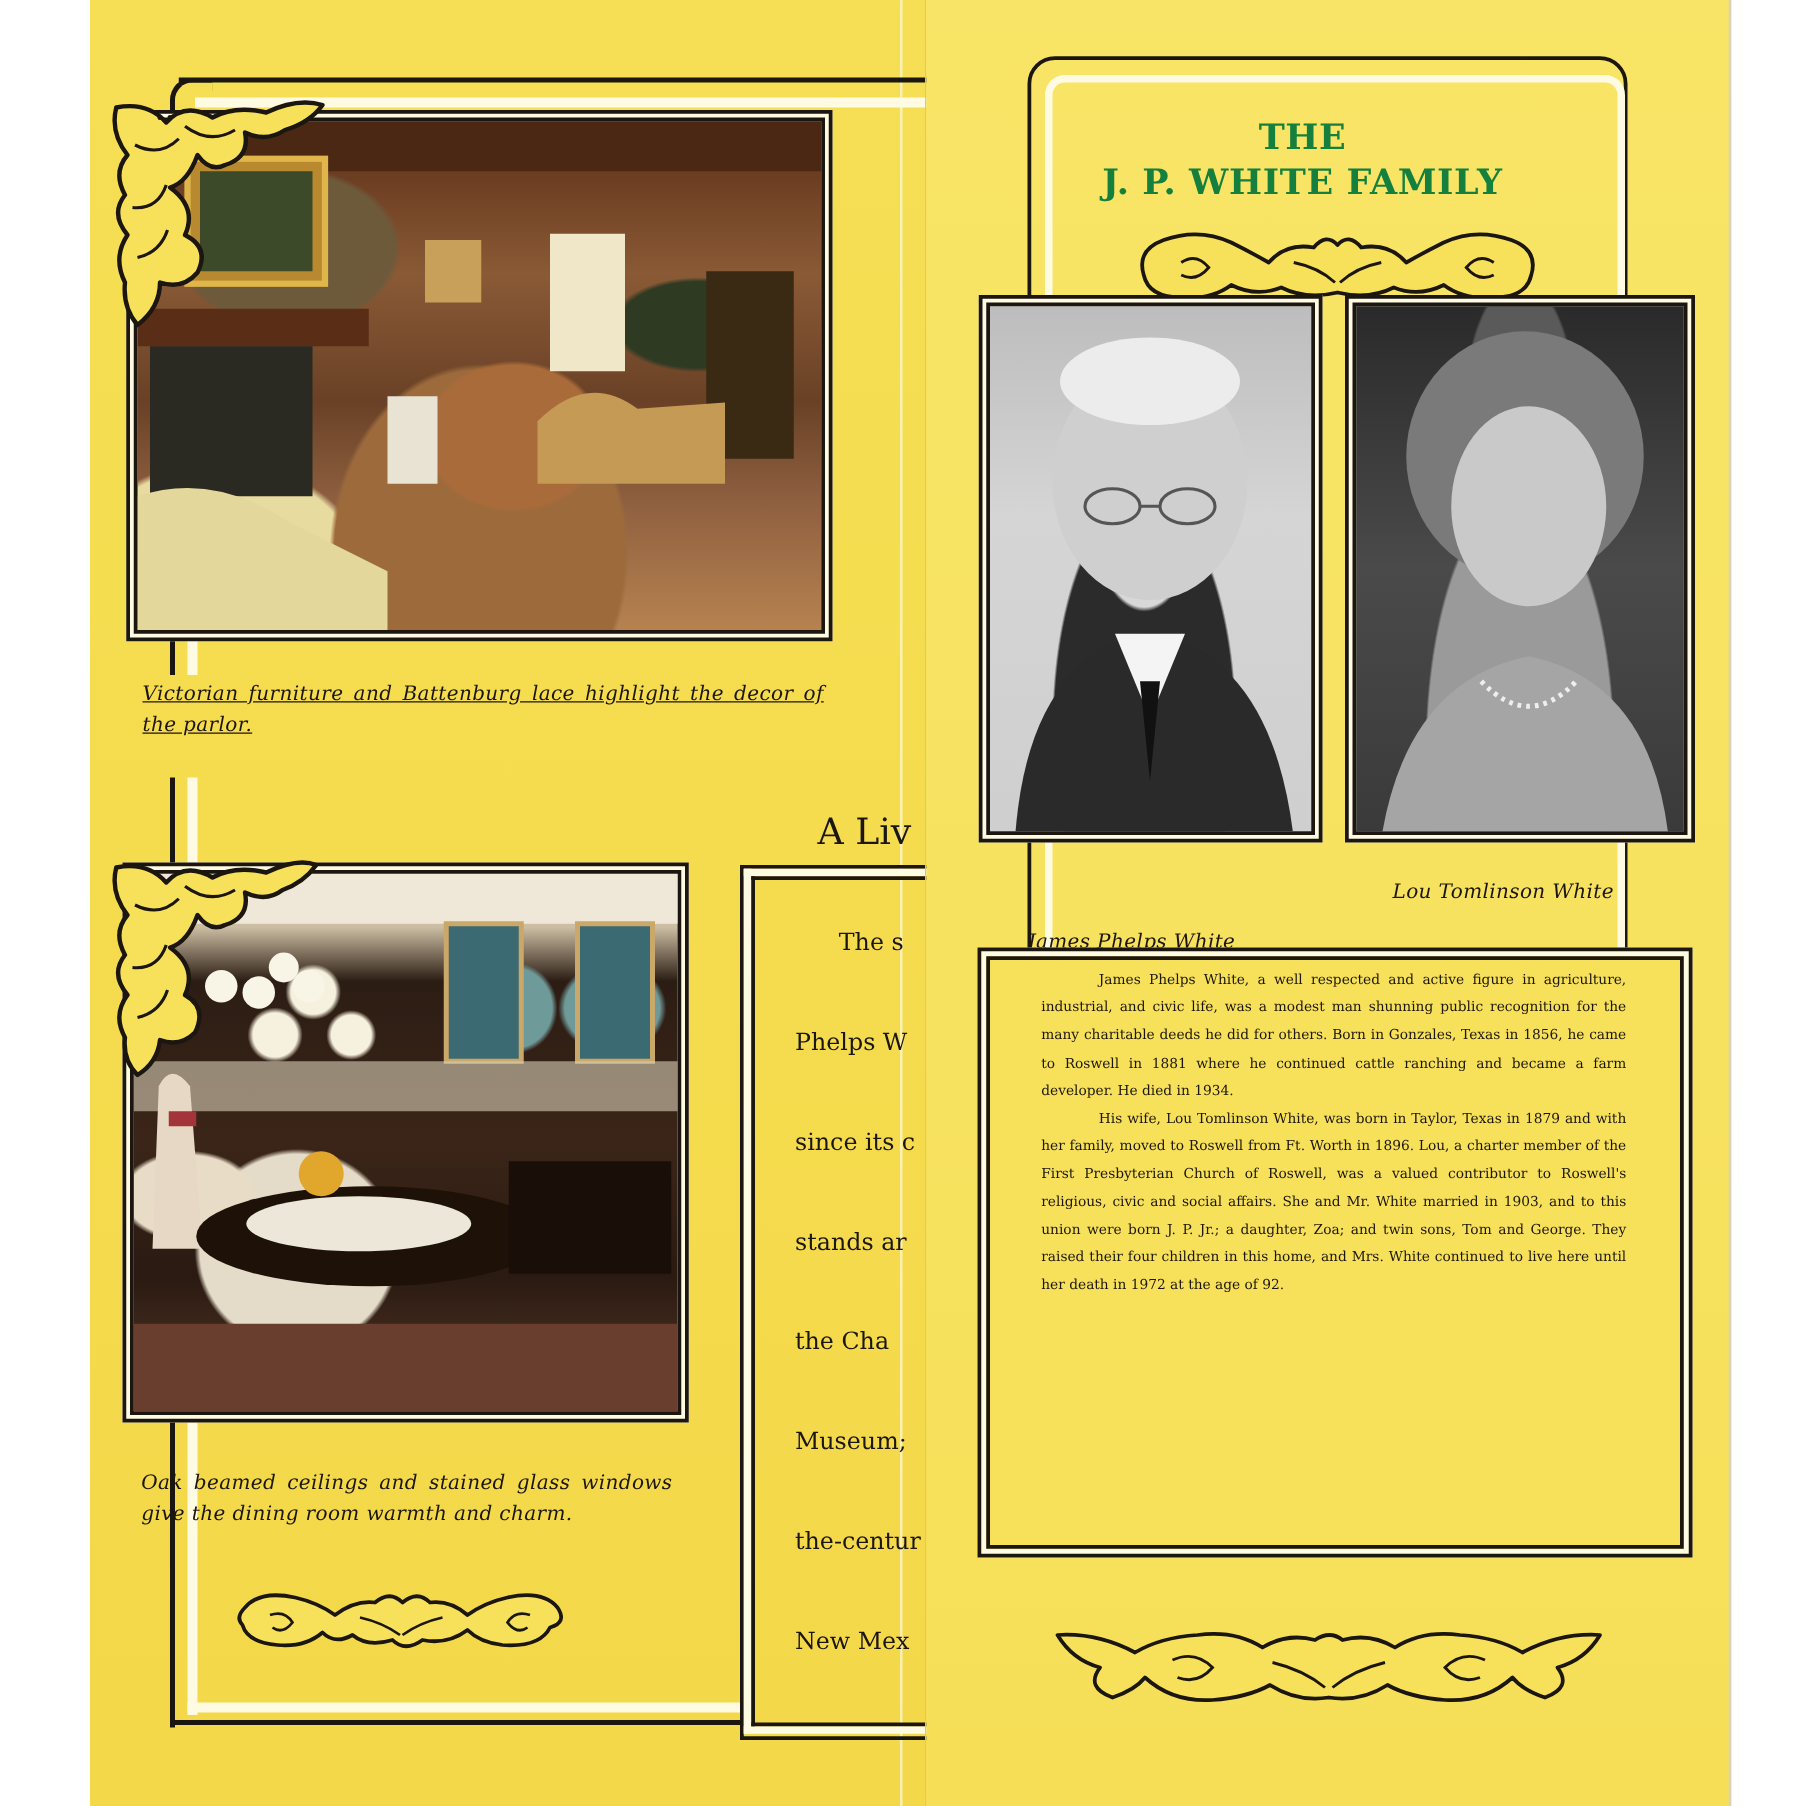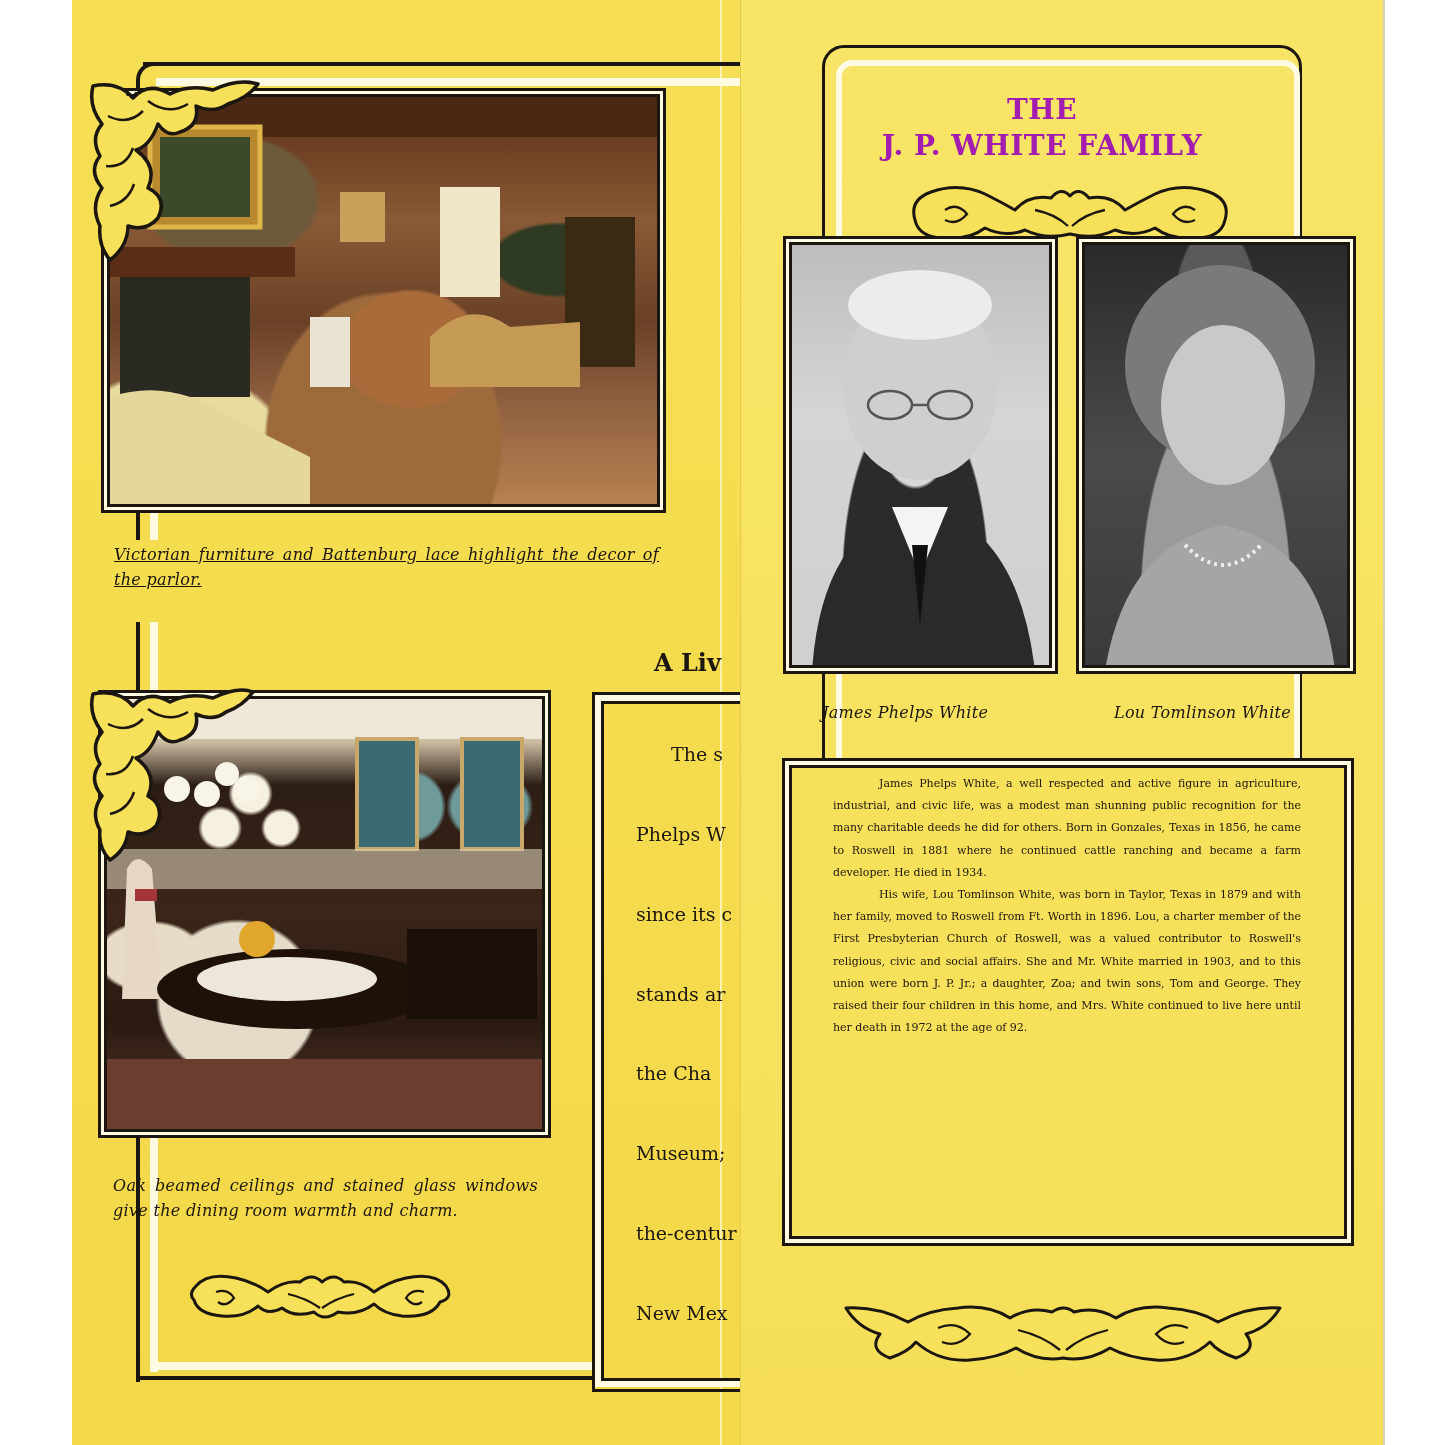--- a/index.html
+++ b/index.html
@@ -51,22 +51,22 @@
       radial-gradient(ellipse at 50% 22%, #5a5a5a 0 24%, transparent 25%),
       radial-gradient(ellipse at 50% 85%, #9a9a9a 0 40%, transparent 41%),
       linear-gradient(180deg,#2a2a2a 0%,#4a4a4a 50%,#3a3a3a 100%);}
 
   .caption{position:absolute;font-family:"DejaVu Serif",serif;font-style:italic;font-size:16px;
       line-height:25px;text-align:justify;color:#1c1610;letter-spacing:.3px;}
   .body-text{font-family:"DejaVu Serif",serif;font-size:11px;line-height:22.2px;text-align:justify;color:#1c1610;}
   .body-text p{margin:0;text-indent:46px;}
 
   .title{position:absolute;left:741px;width:602px;text-align:center;font-family:"DejaVu Serif",serif;
-      font-weight:bold;font-size:28px;line-height:36px;color:#a21caf;letter-spacing:.5px;}
-  .section-heading{position:absolute;font-family:"DejaVu Serif",serif;font-weight:bold;font-size:24px;color:#1c1610;white-space:nowrap;}
+      font-weight:bold;font-size:28px;line-height:36px;color:#15803d;letter-spacing:.5px;}
+  .section-heading{position:absolute;font-family:"DejaVu Serif",serif;font-weight:normal;font-size:29px;color:#1c1610;white-space:nowrap;}
 
   .textbox{position:absolute;border:3px solid #1c1610;box-sizing:border-box;}
   .textbox-inner{position:absolute;border:3px solid #1c1610;box-sizing:border-box;}
   .whitegap{position:absolute;background:#fffbe2;}
 
   .clip{position:absolute;overflow:hidden;}
   svg{display:block;}
 </style>
 </head>
 <body>
@@ -218,21 +218,21 @@
   <div class="photo-inner portrait-woman">
     <svg width="268" height="426" viewBox="0 0 268 426">
       <ellipse cx="135" cy="120" rx="95" ry="100" fill="#7a7a7a"></ellipse>
       <ellipse cx="138" cy="160" rx="62" ry="80" fill="#c9c9c9"></ellipse>
       <path d="M20 426 Q40 300 138 280 Q236 300 250 426 Z" fill="#a5a5a5"></path>
       <path d="M100 300 Q138 340 176 300" fill="none" stroke="#eee" stroke-width="4" stroke-dasharray="3 4"></path>
     </svg>
   </div>
 </div>
 
-<div class="caption" style="left:822px;top:700px;text-align:center;">James Phelps White</div>
+<div class="caption" style="left:822px;top:740px;text-align:center;">James Phelps White</div>
 <div class="caption" style="left:1114px;top:700px;text-align:left;">Lou Tomlinson White</div>
 
 <div class="abs" style="left:782px;top:758px;width:572px;height:488px;border:3px solid #1c1610;background:#fffbe2;box-sizing:border-box;"></div>
 <div class="abs" style="left:789px;top:765px;width:558px;height:474px;border:3px solid #1c1610;background:#f7e15a;box-sizing:border-box;"></div>
 
 <div class="body-text" style="position:absolute;left:833px;top:773px;width:468px;">
   <p>James Phelps White, a well respected and active figure in agriculture, industrial, and civic life, was a modest man shunning public recognition for the many charitable deeds he did for others.  Born in Gonzales, Texas in 1856, he came to Roswell in 1881 where he continued cattle ranching and became a farm developer.  He died in 1934.</p>
   <p>His wife, Lou Tomlinson White, was born in Taylor, Texas in 1879 and with her family, moved to Roswell from Ft. Worth in 1896. Lou, a charter member of the First Presbyterian Church of Roswell, was a valued contributor to Roswell's religious, civic and social affairs. She and Mr. White married in 1903, and to this union were born J. P. Jr.; a daughter, Zoa; and twin sons, Tom and George.  They raised their four children in this home, and Mrs. White continued to live here until her death in 1972 at the age of 92.</p>
 </div>
 

